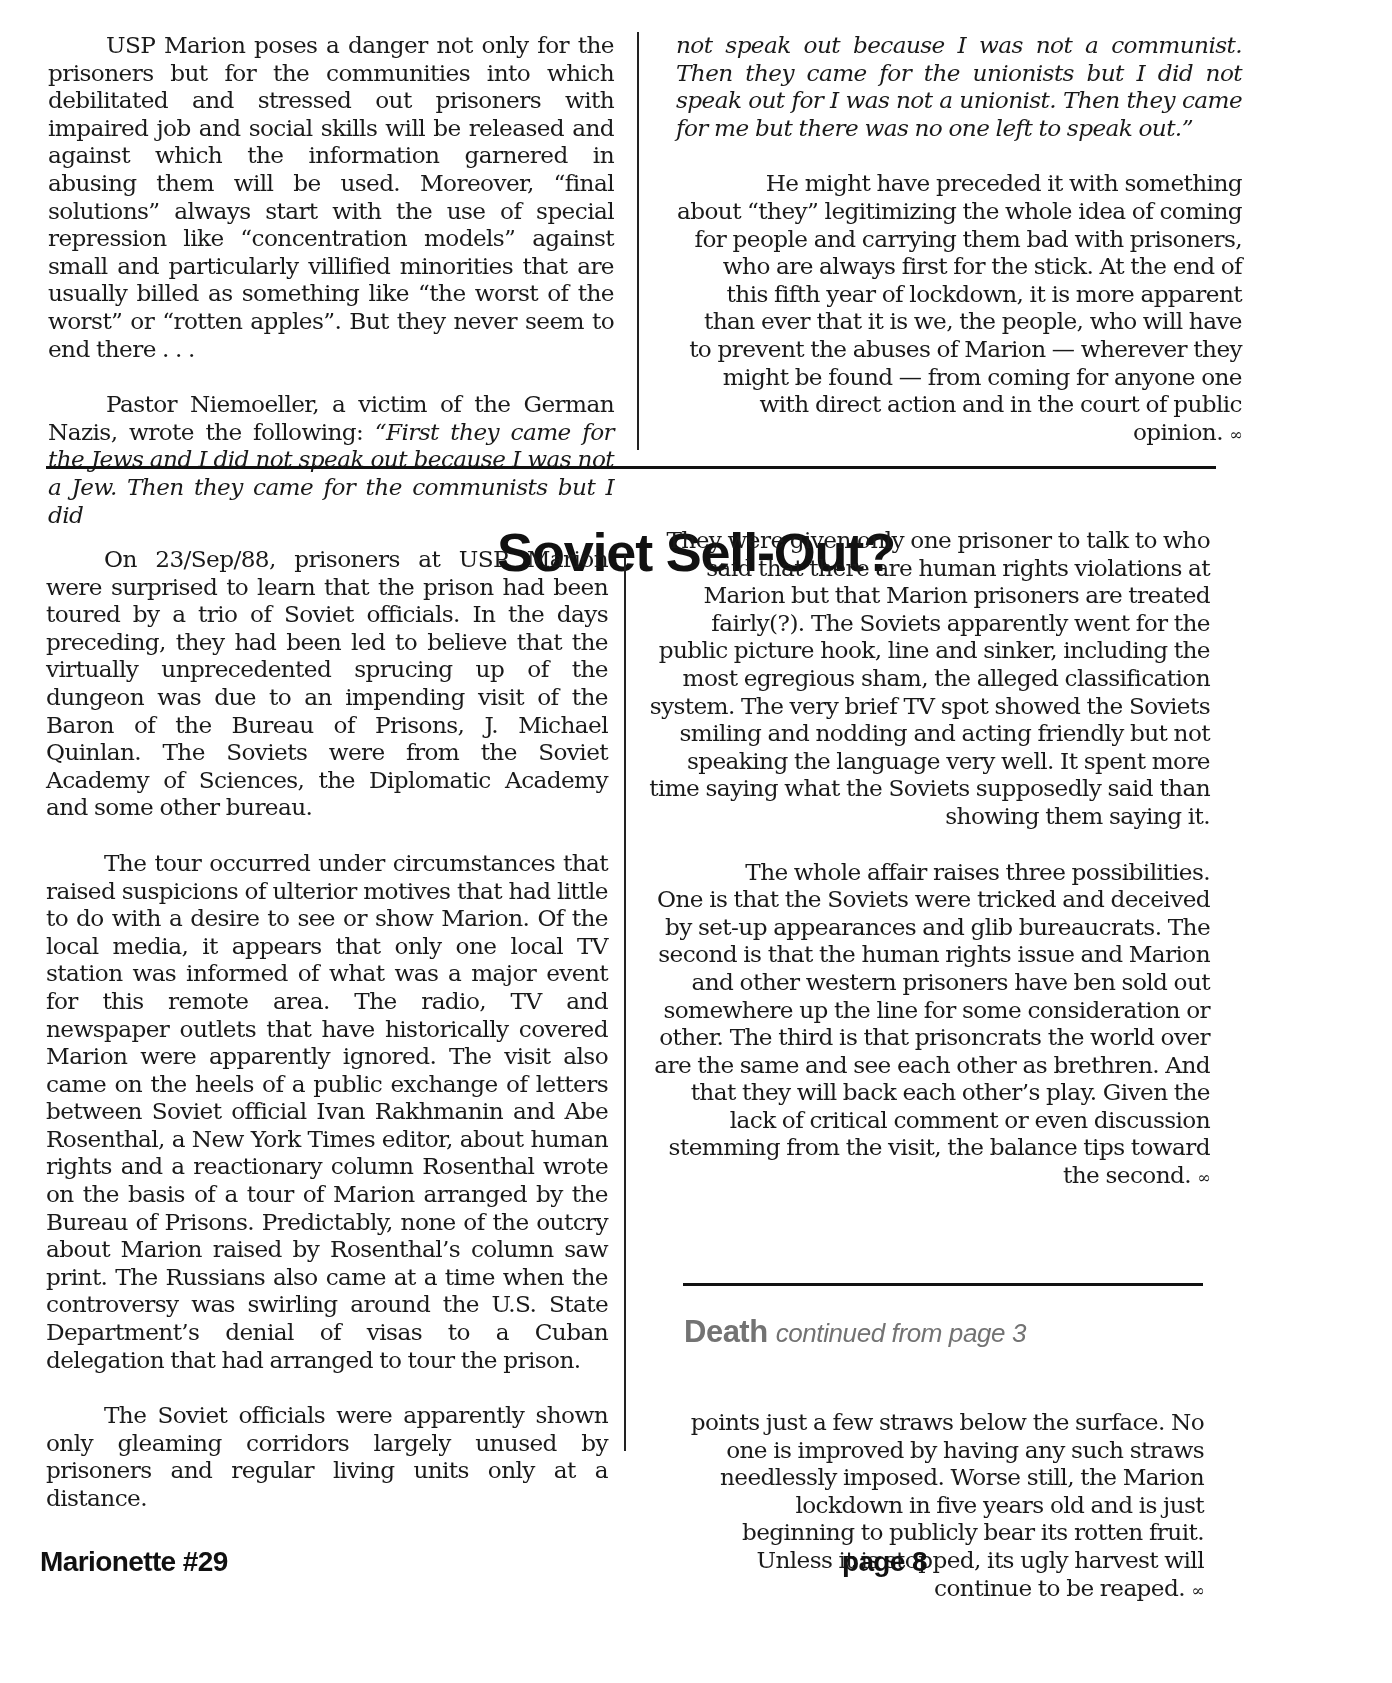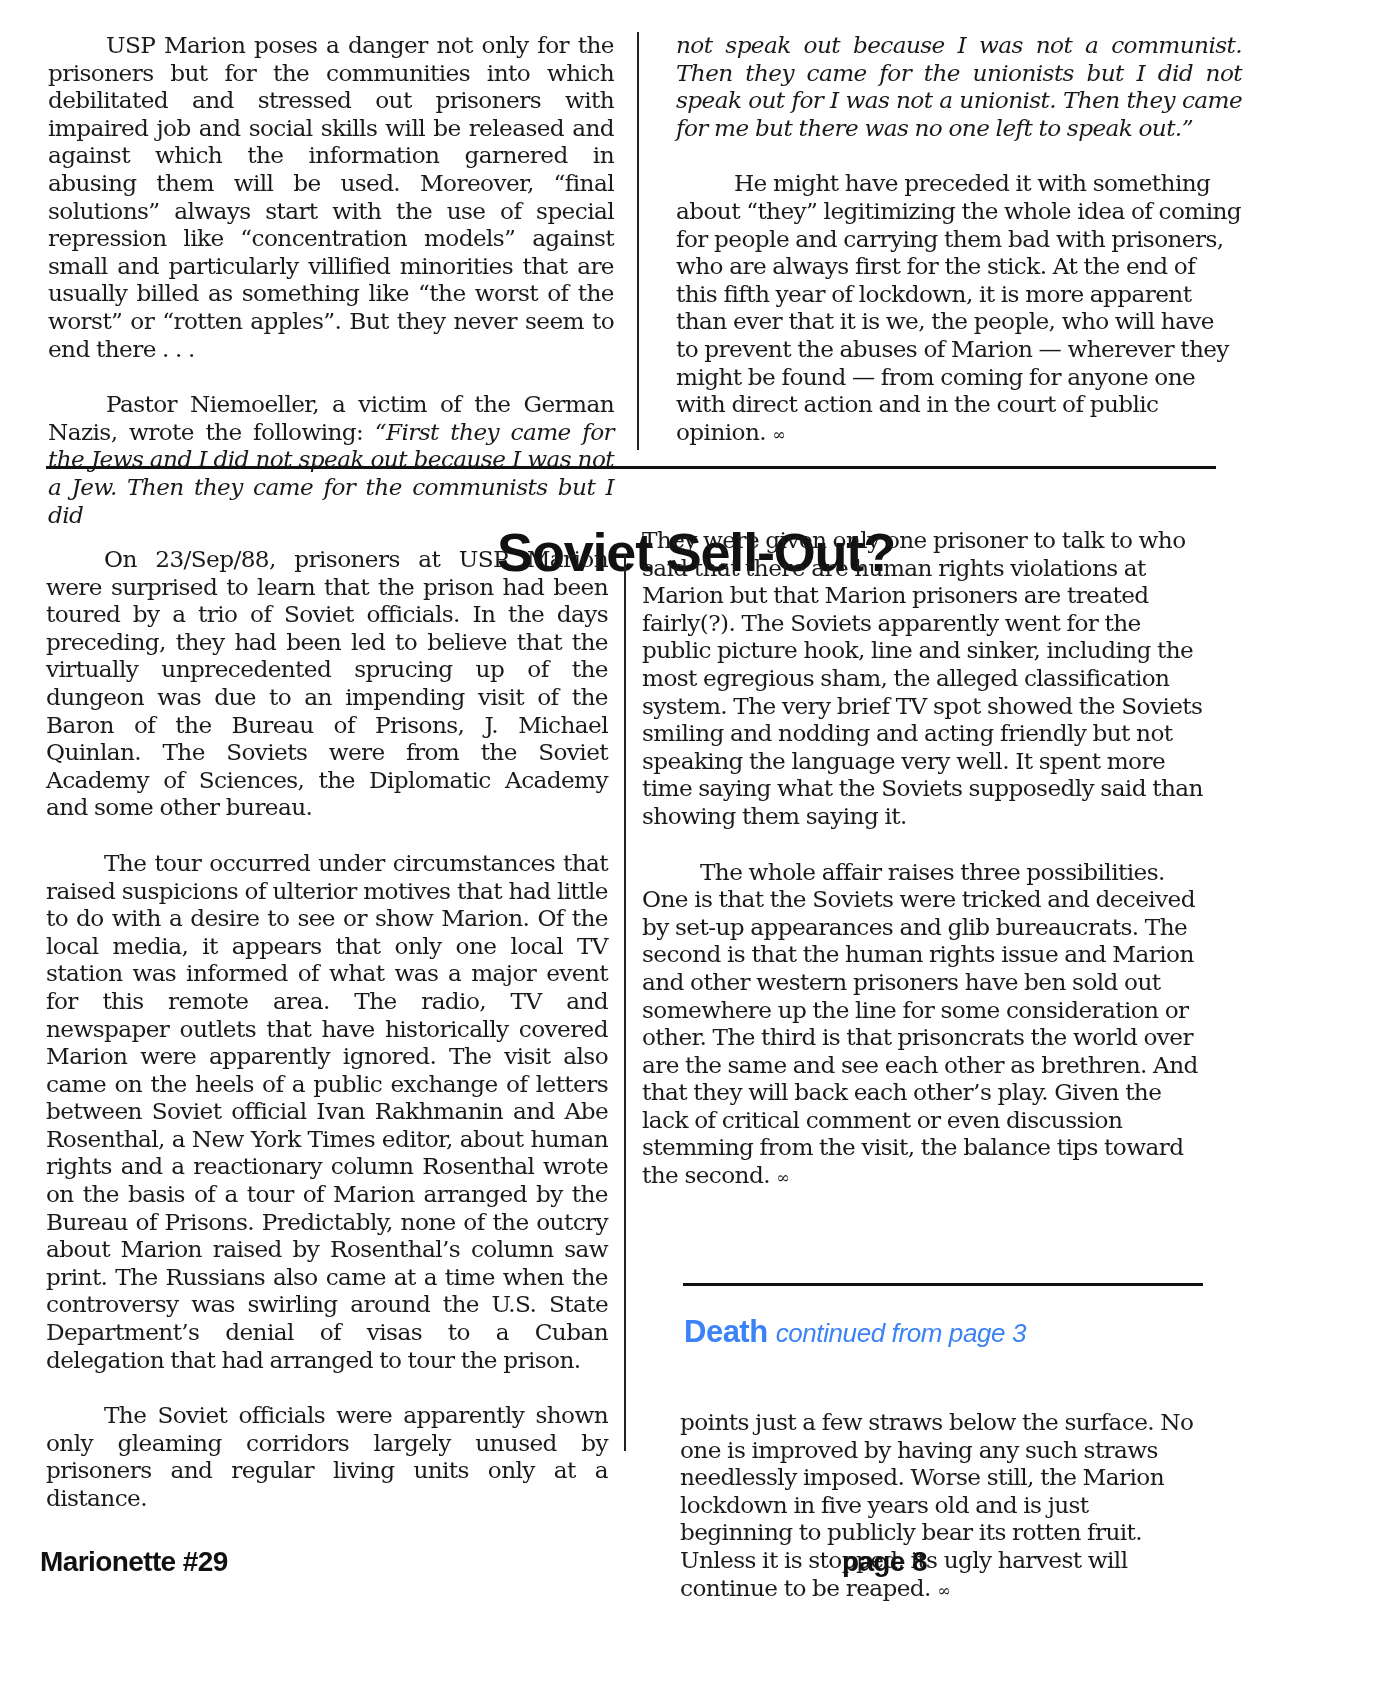--- a/index.html
+++ b/index.html
@@ -12,37 +12,37 @@
 
     .col {
       position: absolute;
       font-size: 23.2px;
       line-height: 27.6px;
       letter-spacing: -0.6px;
       word-spacing: -0.5px;
     }
     .col p { margin: 0; text-align: justify; hyphens: none; }
     .col p.indent { text-indent: 58px; }
-    .col p.last-left { text-align: left; }
+    .col p.last-left { text-align: right; }
     .gap { height: 28px; }
     .it { font-style: italic; }
 
     .vrule { position: absolute; width: 2px; background: #222; }
     .hrule { position: absolute; height: 3px; background: #111; }
 
     .headline {
       position: absolute; left: 0; width: 1392px; top: 521px;
       text-align: center;
       font-family: "Liberation Sans", sans-serif;
       font-weight: bold; font-size: 54px; letter-spacing: -1.2px;
       color: #111;
     }
     .subhead {
       position: absolute; left: 684px; top: 1314px;
-      font-family: "Liberation Sans", sans-serif; color: #3b82f6;
+      font-family: "Liberation Sans", sans-serif; color: #737373;
     }
     .subhead .big { font-weight: bold; font-size: 31px; letter-spacing: -0.5px; }
     .subhead .cont { font-style: italic; font-size: 26px; margin-left: 8px; letter-spacing: -0.4px; }
 
     .footer {
       position: absolute; top: 1546px;
       font-family: "Liberation Sans", sans-serif; font-weight: bold;
       font-size: 28px; letter-spacing: -0.6px; color: #111;
     }
     .endmark { font-size: 16px; }

